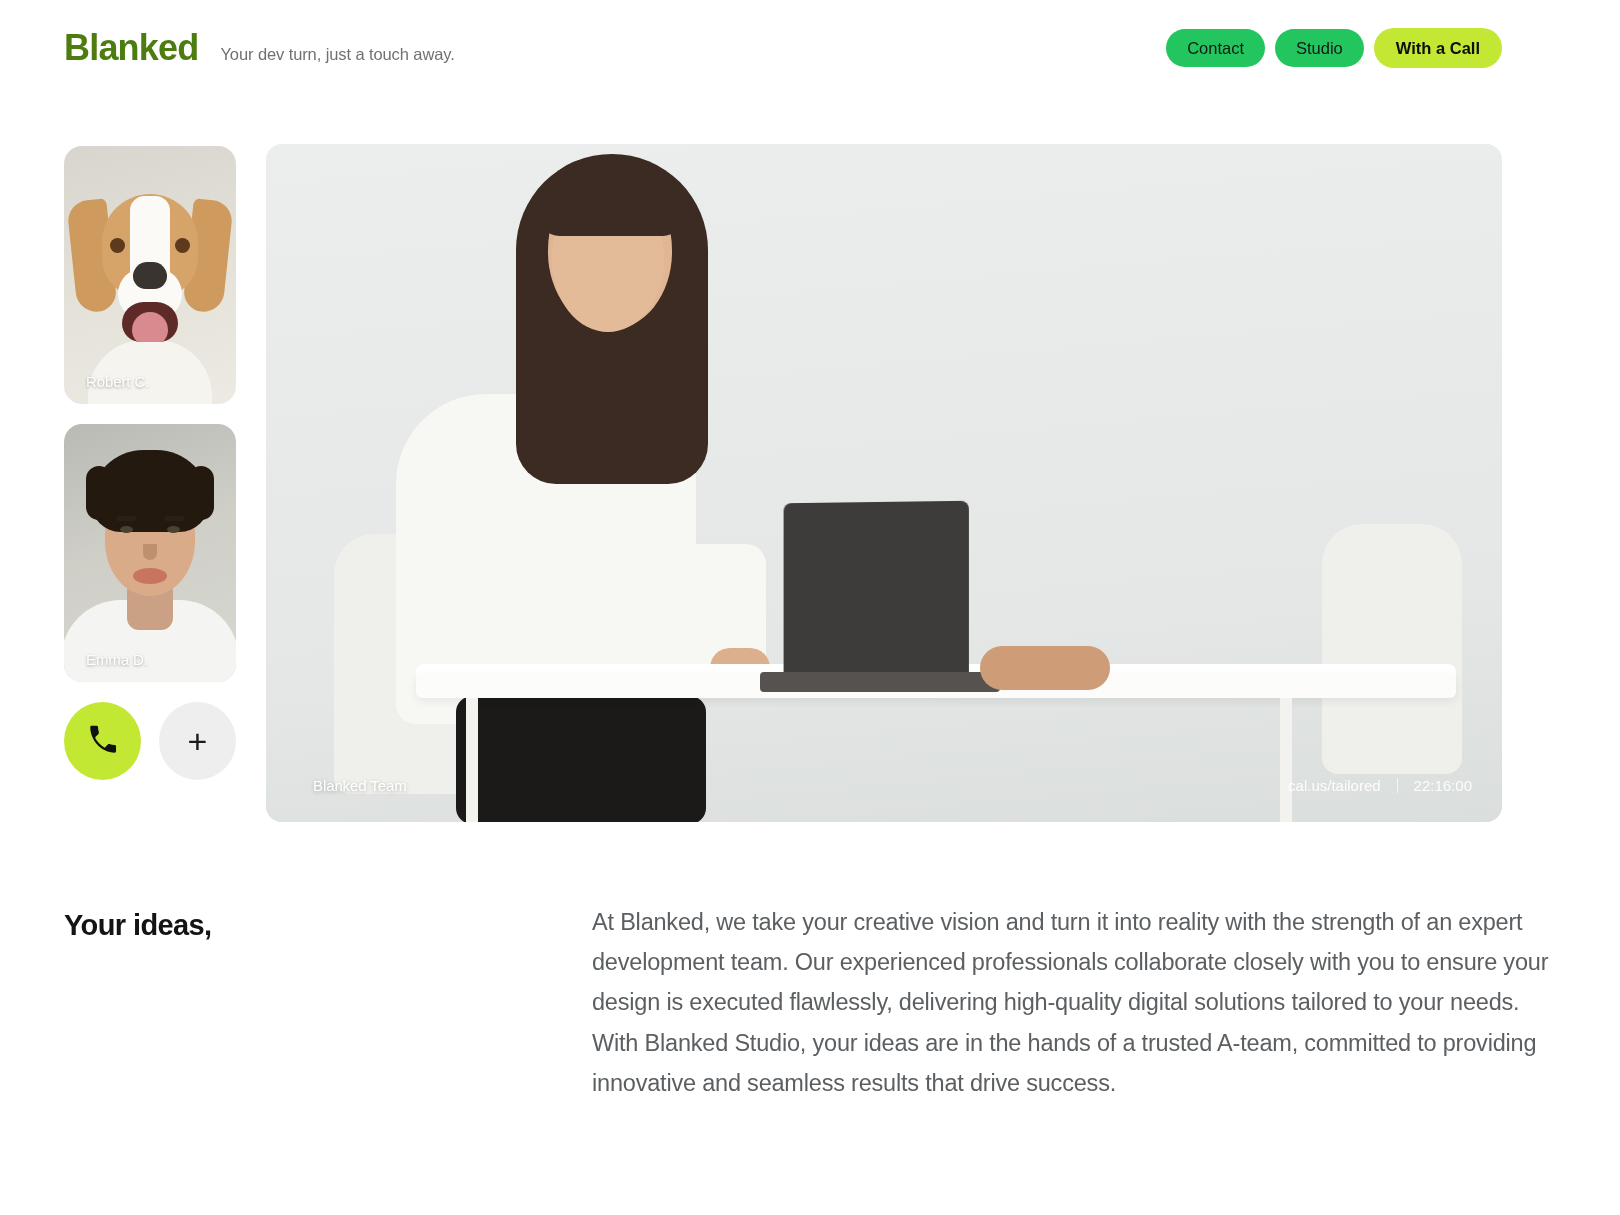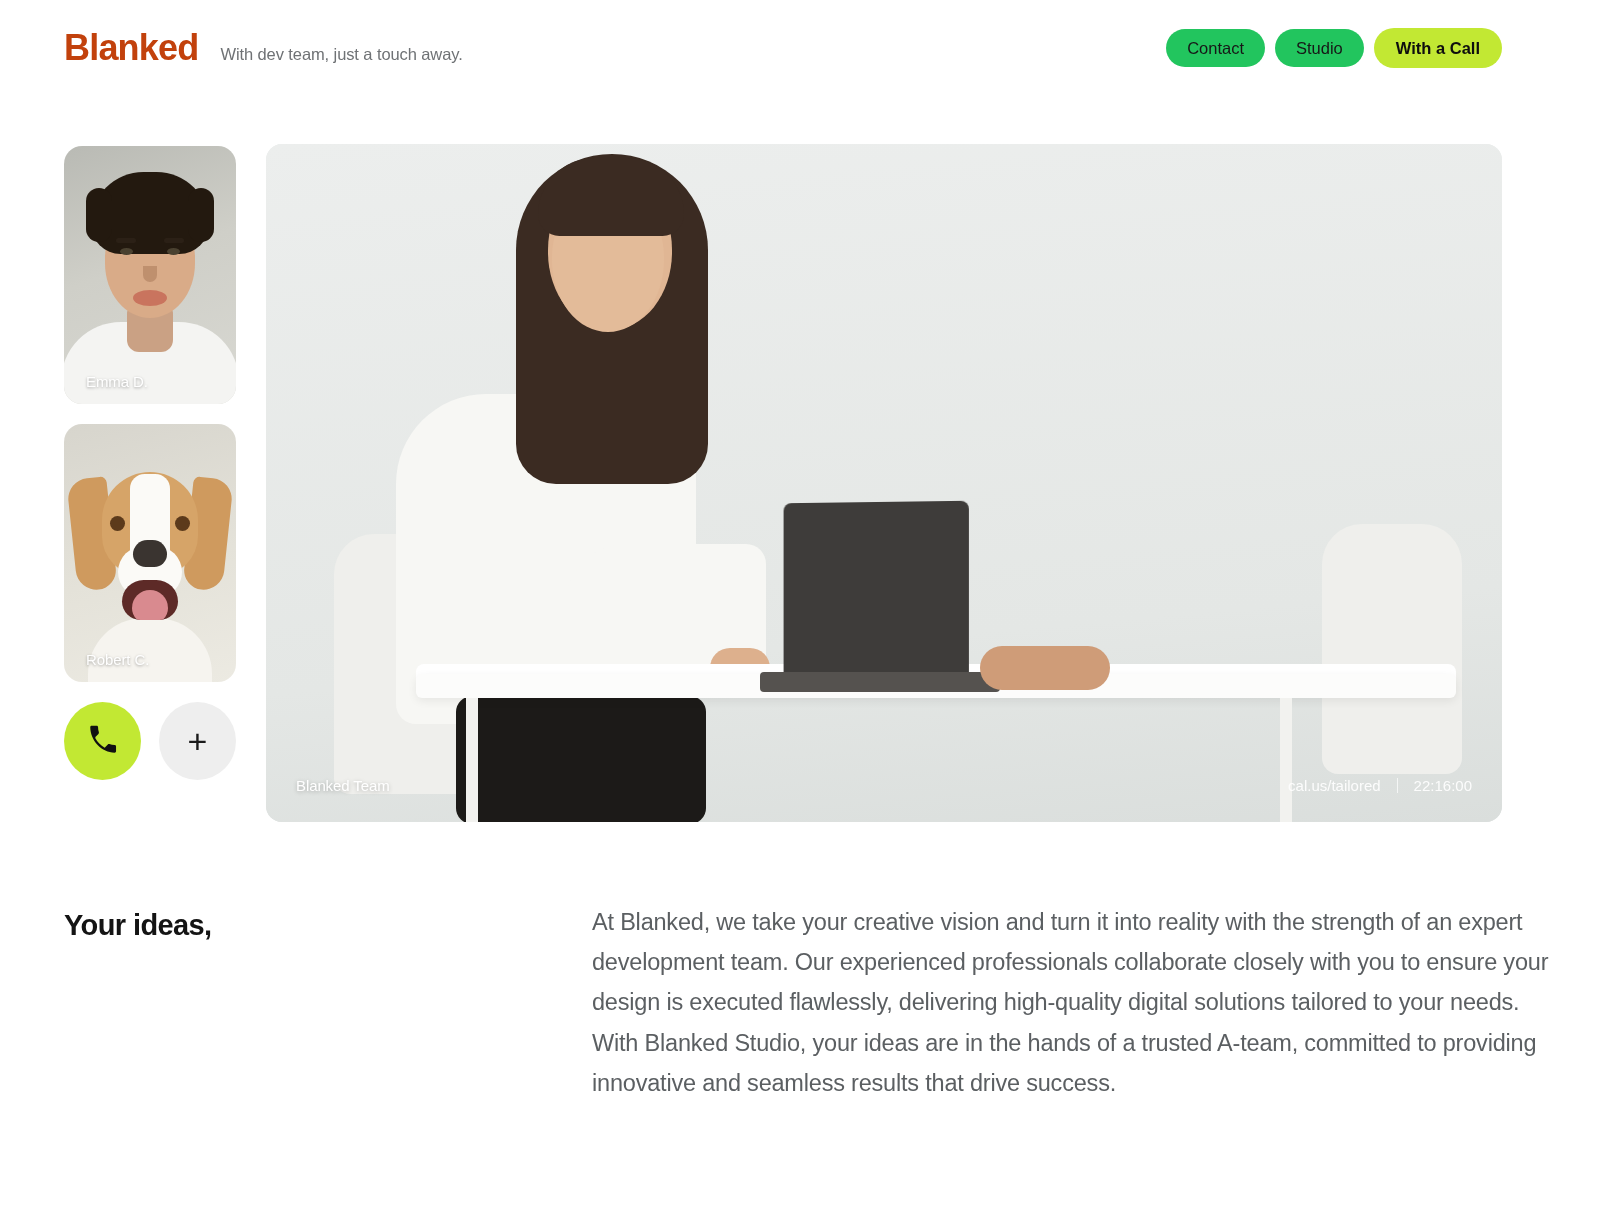--- a/index.html
+++ b/index.html
@@ -12,21 +12,21 @@
   }
   .page { position: relative; width: 1620px; height: 1215px; overflow: hidden; background:#fff; }
 
   
   .header {
     position: absolute; left: 0; top: 0; width: 1620px; height: 96px;
     display: flex; align-items: center;
   }
   .brand-wrap { display: flex; align-items: baseline; gap: 22px; margin-left: 64px; }
   .brand {
-    font-size: 36px; font-weight: 700; letter-spacing: -0.8px; color: #c2410c; line-height: 1;
+    font-size: 36px; font-weight: 700; letter-spacing: -0.8px; color: #4d7c0f; line-height: 1;
   }
   .tagline { font-size: 16.5px; color: #6f7275; letter-spacing: -0.1px; }
 
   .nav { margin-left: auto; margin-right: 118px; display: flex; align-items: center; gap: 10px; }
   .nav-pill {
     background: #22c55e; color: #171717; border: none; border-radius: 999px;
     font-size: 16.5px; font-family: inherit; padding: 11px 21px; line-height: 1; cursor: pointer;
   }
   .nav-pill.cta { background: #c2e833; color: #0e0e0e; font-weight: 600; padding: 12px 22px; }
 
@@ -154,21 +154,21 @@
   }
   .laptop-base {
     position:absolute; left: 494px; top: 528px; width: 240px; height: 20px;
     background:#55524f; border-radius: 4px;
   }
 
   .vid-badge {
     position: absolute; color: #ffffff; font-size: 15px; letter-spacing: -0.1px;
     text-shadow: 0 1px 4px rgba(0,0,0,0.25);
   }
-  .vid-badge.name { left: 30px; bottom: 28px; }
+  .vid-badge.name { left: 47px; bottom: 28px; }
   .vid-meta {
     position: absolute; right: 30px; bottom: 28px; display: flex; align-items: center; gap: 16px;
     color: #ffffff; font-size: 15px; opacity: 0.92;
   }
   .vid-divider { width: 1px; height: 15px; background: rgba(255,255,255,0.75); }
 
   
   .below { position: absolute; left: 0; top: 880px; width: 1620px; }
   .headline {
     position: absolute; left: 64px; top: 0; width: 430px;
@@ -180,63 +180,63 @@
   }
 </style>
 </head>
 <body>
 
 <div class="page">
 
   <div class="header">
     <div class="brand-wrap">
       <div class="brand">Blanked</div>
-      <div class="tagline">With dev team, just a touch away.</div>
+      <div class="tagline">Your dev turn, just a touch away.</div>
     </div>
     <div class="nav">
       <button class="nav-pill">Contact</button>
       <button class="nav-pill">Studio</button>
       <button class="nav-pill cta">With a Call</button>
     </div>
   </div>
 
   <div class="stage">
 
     <div class="rail">
-
-      <div class="tile tile-emma">
-        <div class="p-shoulders"></div>
-        <div class="p-neck"></div>
-        <div class="p-face"></div>
-        <div class="p-hair"></div>
-        <div class="p-brow l"></div>
-        <div class="p-brow r"></div>
-        <div class="p-eye l"></div>
-        <div class="p-eye r"></div>
-        <div class="p-nose"></div>
-        <div class="p-lips"></div>
-        <div class="tile-label">Emma D.</div>
-      </div>
 
       <div class="tile tile-dog">
         <div class="d-chest"></div>
         <div class="d-ear l"></div>
         <div class="d-ear r"></div>
         <div class="d-head"></div>
         <div class="d-blaze"></div>
         <div class="d-eye l"></div>
         <div class="d-eye r"></div>
         <div class="d-muzzle"></div>
         <div class="d-nose"></div>
         <div class="d-mouth">
           <div class="d-tongue"></div>
         </div>
         <div class="tile-label">Robert C.</div>
       </div>
 
+      <div class="tile tile-emma">
+        <div class="p-shoulders"></div>
+        <div class="p-neck"></div>
+        <div class="p-face"></div>
+        <div class="p-hair"></div>
+        <div class="p-brow l"></div>
+        <div class="p-brow r"></div>
+        <div class="p-eye l"></div>
+        <div class="p-eye r"></div>
+        <div class="p-nose"></div>
+        <div class="p-lips"></div>
+        <div class="tile-label">Emma D.</div>
+      </div>
+
       <div class="call-row">
         <button class="round-btn call">
           <span>
             <svg width="34" height="34" viewBox="0 0 24 24" aria-hidden="true">
               <path fill="#111111" d="M6.6 10.8c1.4 2.8 3.8 5.1 6.6 6.6l2.2-2.2c.3-.3.7-.4 1.1-.3 1.2.4 2.4.6 3.7.6.6 0 1 .4 1 1V20c0 .6-.4 1-1 1C11.3 21 3 12.7 3 2.9c0-.6.4-1 1-1h3.5c.6 0 1 .4 1 1 0 1.3.2 2.5.6 3.7.1.4 0 .8-.3 1.1l-2.2 2.1z"></path>
             </svg>
           </span>
         </button>
         <button class="round-btn add">
           <span class="plus-glyph">+</span>

